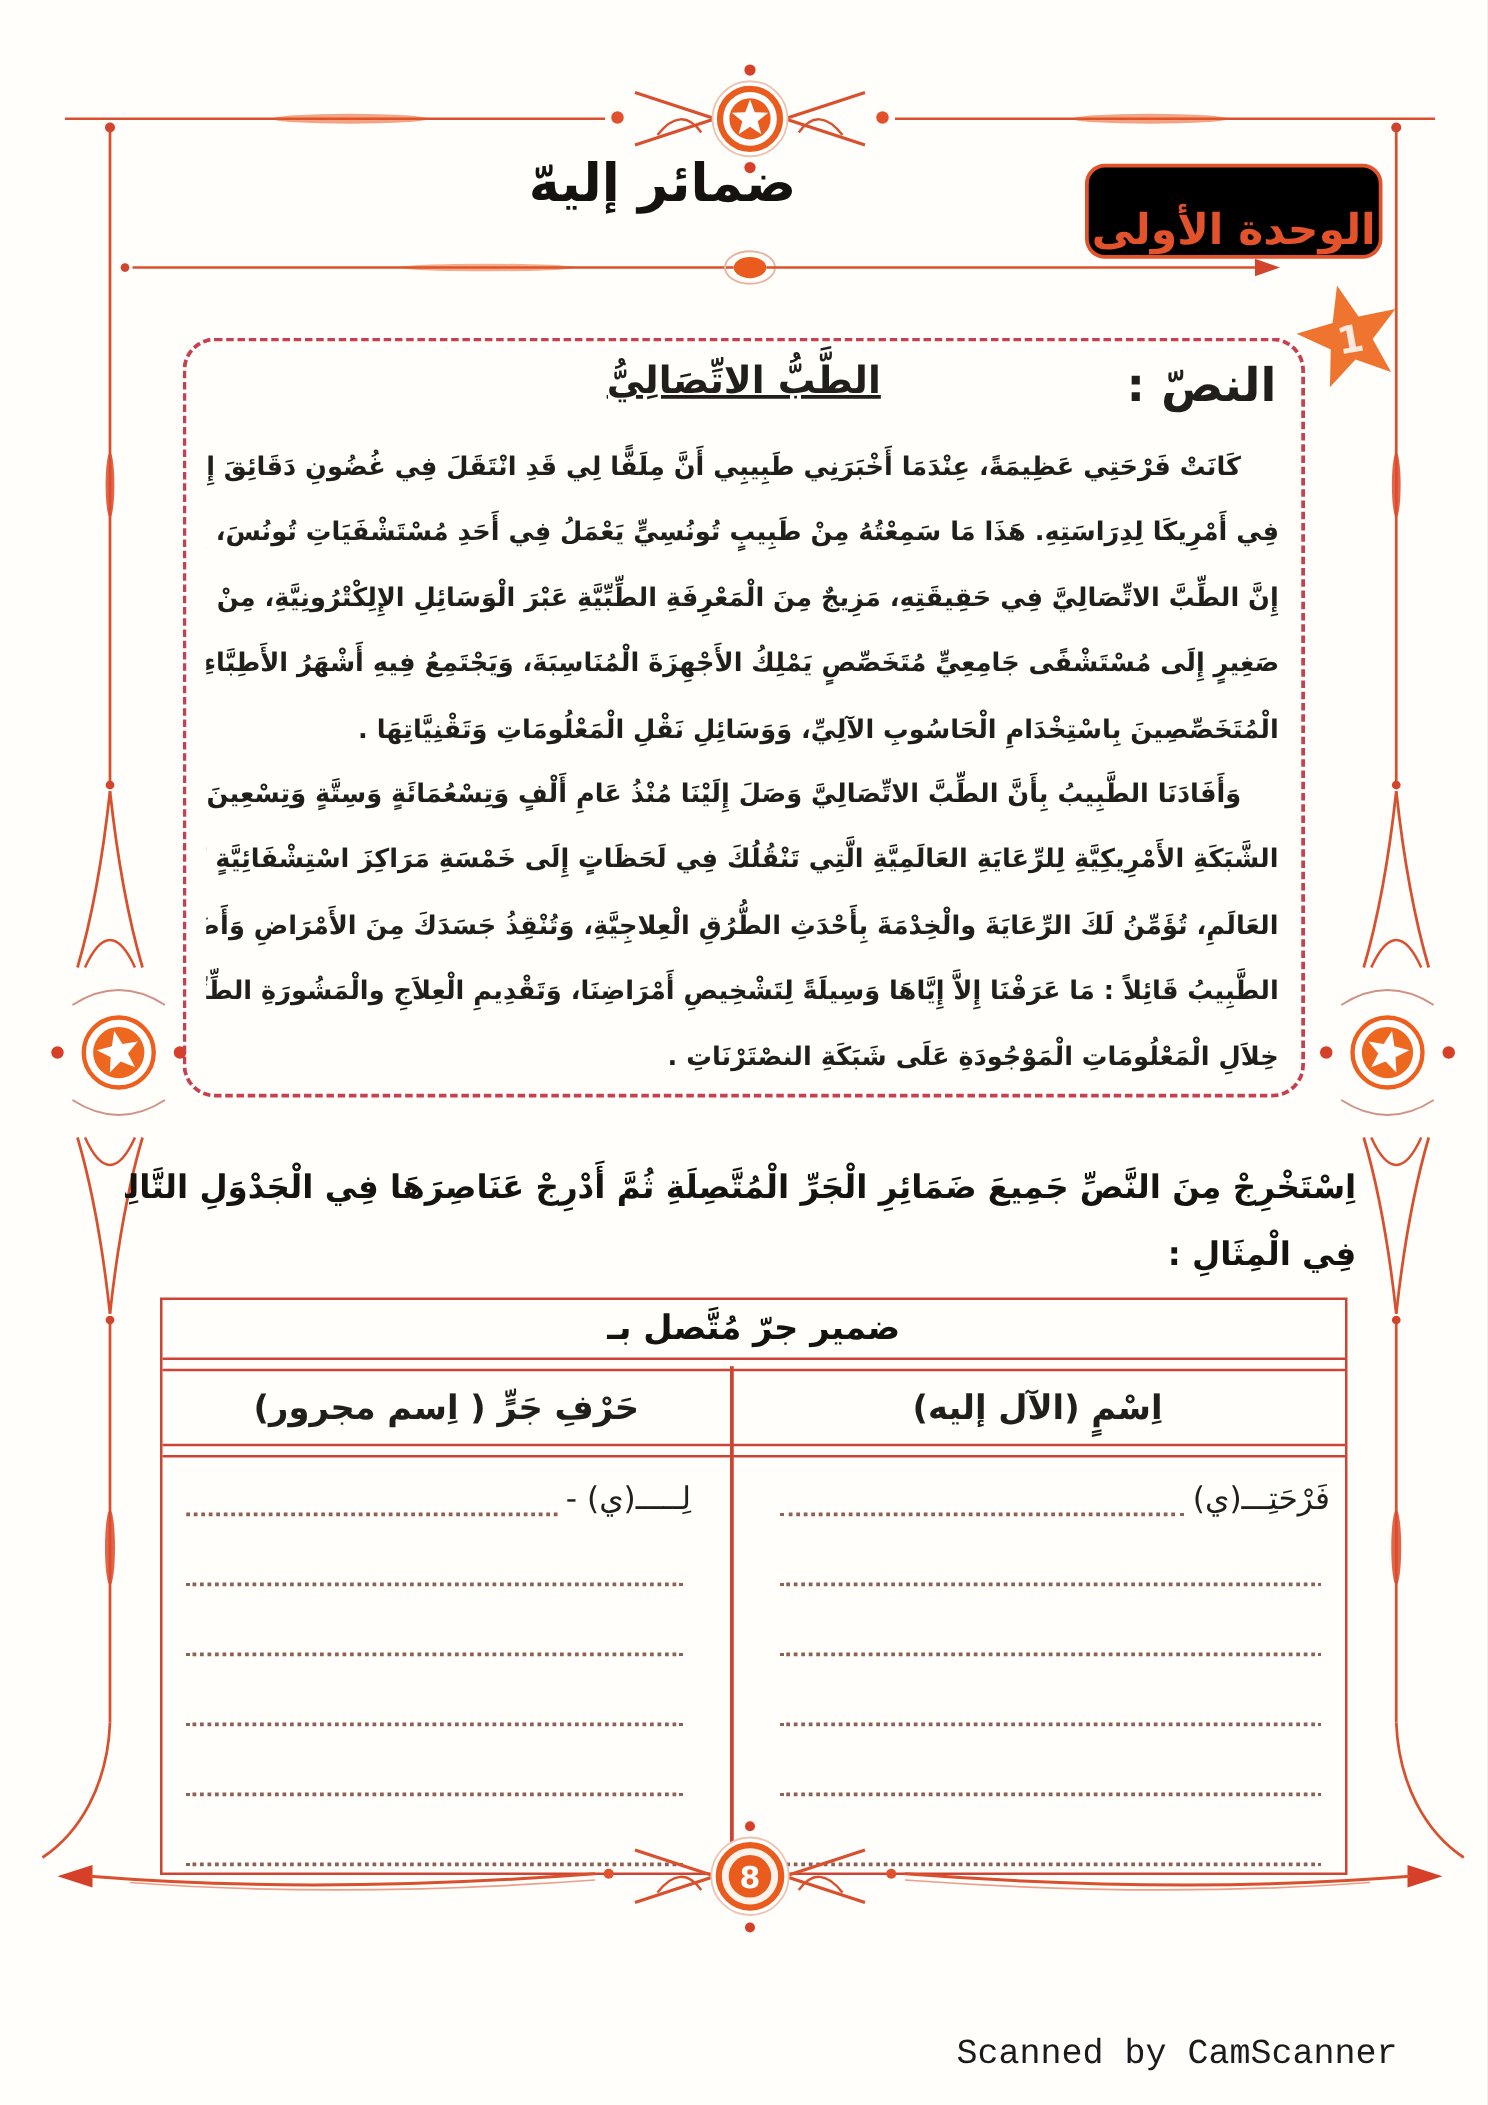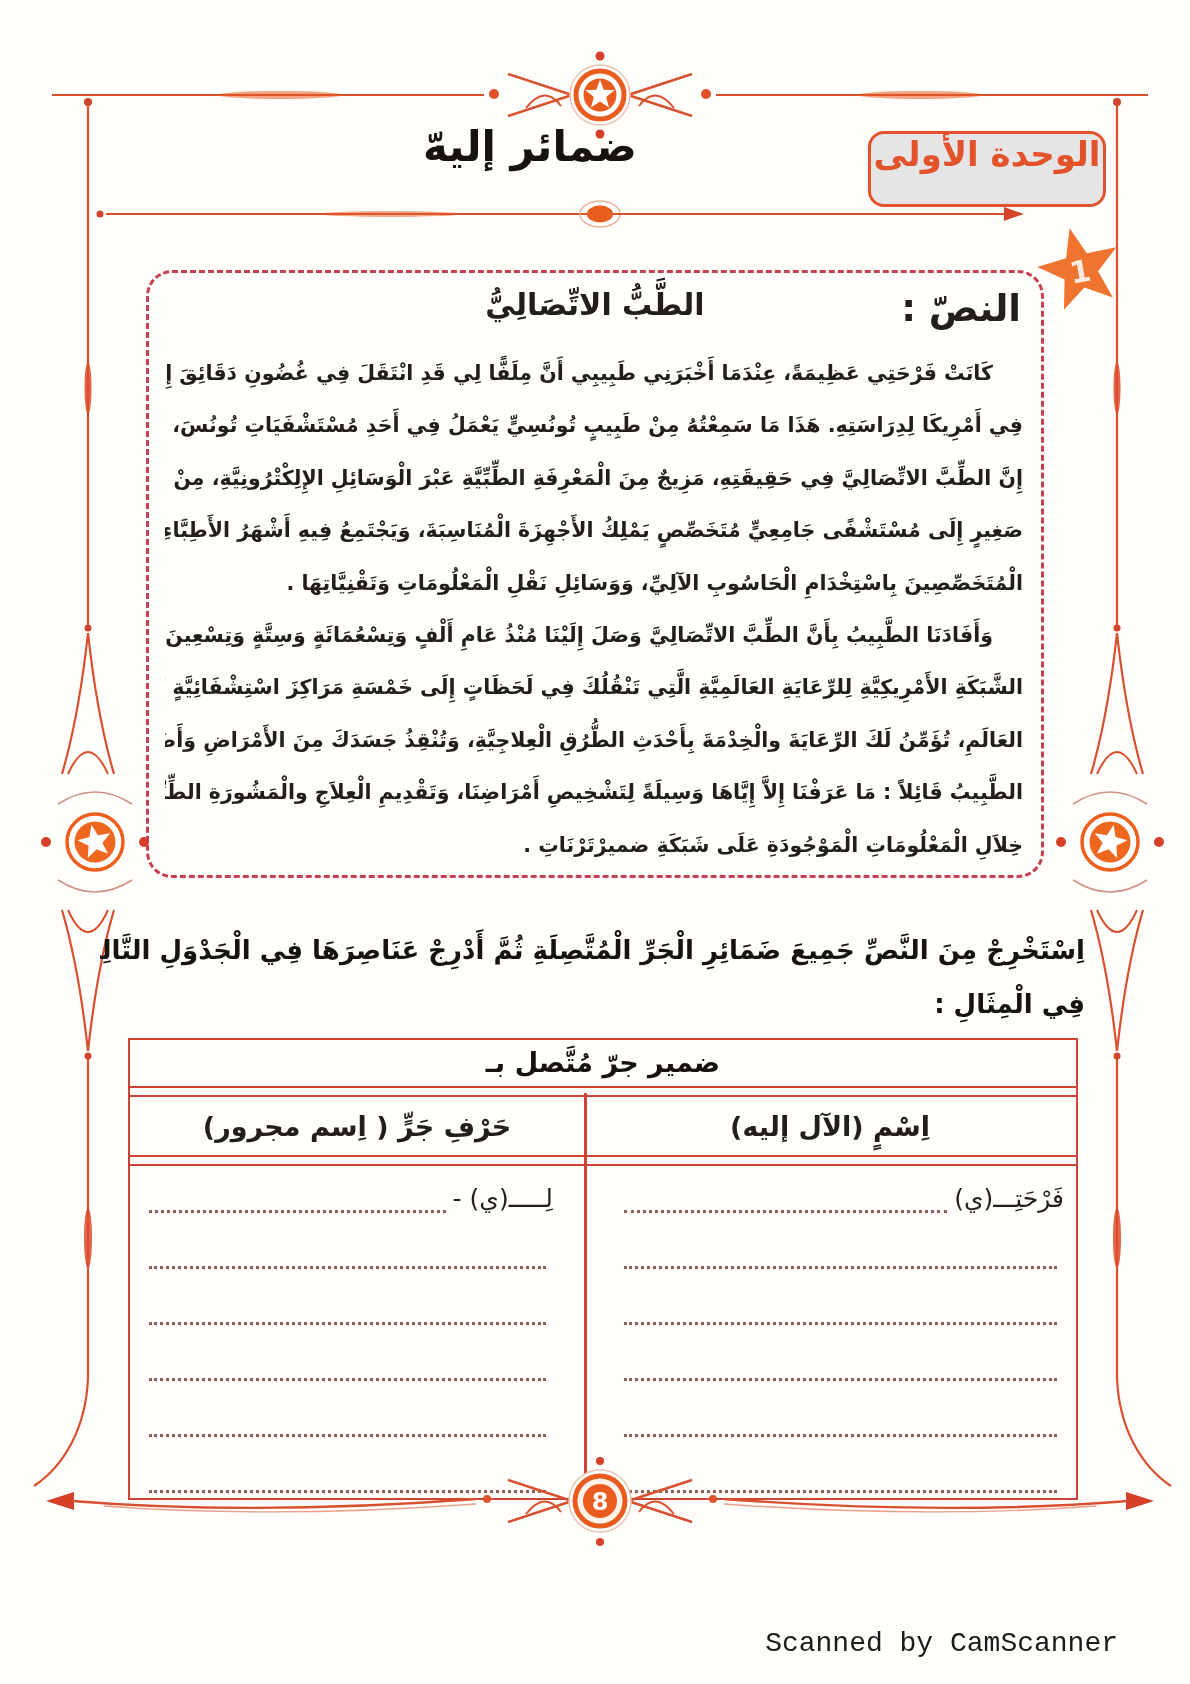--- a/index.html
+++ b/index.html
@@ -17,40 +17,40 @@
   
   .page-title{
     position:absolute;top:122px;left:0;right:130px;
     text-align:center;direction:rtl;
     font-size:42px;font-weight:700;color:#15120f;
     letter-spacing:0;
   }
   .unit-badge{
     position:absolute;left:868px;top:131px;width:232px;height:70px;
     border:3px solid #e2522b;border-radius:16px;
-    display:flex;align-items:flex-start;justify-content:center;
-    background:#e5e5e5;
+    display:flex;align-items:flex-end;justify-content:center;
+    background:#000000;
   }
   .unit-badge span{
     direction:rtl;font-size:34px;font-weight:700;color:#e2522b;
   }
 
   
   .textbox{
     position:absolute;left:146px;top:270px;width:892px;height:602px;
     border:3px dashed #c6404f;border-radius:26px;
     background:transparent;
   }
   .box-label{
     position:absolute;top:14px;right:20px;
     direction:rtl;font-size:37px;font-weight:700;
   }
   .box-title{
     position:absolute;top:14px;left:0;right:0;text-align:center;
-    direction:rtl;font-size:30px;font-weight:700;
+    direction:rtl;font-size:30px;font-weight:700;text-decoration:underline;
   }
   .para{
     position:absolute;top:74px;left:16px;right:18px;
     direction:rtl;
   }
   .tline{
     height:52.4px;line-height:52.4px;overflow:hidden;
     font-size:20.5px;font-weight:700;
     text-align:justify;text-align-last:justify;
     white-space:nowrap;
@@ -215,21 +215,21 @@
     <div class="para">
       <div class="tline indent">كَانَتْ فَرْحَتِي عَظِيمَةً، عِنْدَمَا أَخْبَرَنِي طَبِيبِي أَنَّ مِلَفًّا لِي قَدِ انْتَقَلَ فِي غُضُونِ دَقَائِقَ إِلَى أَطِبَّاءَ</div>
       <div class="tline">فِي أَمْرِيكَا لِدِرَاسَتِهِ. هَذَا مَا سَمِعْتُهُ مِنْ طَبِيبٍ تُونُسِيٍّ يَعْمَلُ فِي أَحَدِ مُسْتَشْفَيَاتِ تُونُسَ، إِذْ قَالَ :</div>
       <div class="tline">إِنَّ الطِّبَّ الاتِّصَالِيَّ فِي حَقِيقَتِهِ، مَزِيجٌ مِنَ الْمَعْرِفَةِ الطِّبِّيَّةِ عَبْرَ الْوَسَائِلِ الإِلِكْتْرُونِيَّةِ، مِنْ مُسْتَشْفًى</div>
       <div class="tline">صَغِيرٍ إِلَى مُسْتَشْفًى جَامِعِيٍّ مُتَخَصِّصٍ يَمْلِكُ الأَجْهِزَةَ الْمُنَاسِبَةَ، وَيَجْتَمِعُ فِيهِ أَشْهَرُ الأَطِبَّاءِ</div>
       <div class="tline parend">الْمُتَخَصِّصِينَ بِاسْتِخْدَامِ الْحَاسُوبِ الآلِيِّ، وَوَسَائِلِ نَقْلِ الْمَعْلُومَاتِ وَتَقْنِيَّاتِهَا .</div>
       <div class="tline indent">وَأَفَادَنَا الطَّبِيبُ بِأَنَّ الطِّبَّ الاتِّصَالِيَّ وَصَلَ إِلَيْنَا مُنْذُ عَامِ أَلْفٍ وَتِسْعُمَائَةٍ وَسِتَّةٍ وَتِسْعِينَ، عَبْرَ</div>
       <div class="tline">الشَّبَكَةِ الأَمْرِيكِيَّةِ لِلرِّعَايَةِ العَالَمِيَّةِ الَّتِي تَنْقُلُكَ فِي لَحَظَاتٍ إِلَى خَمْسَةِ مَرَاكِزَ اسْتِشْفَائِيَّةٍ كُبْرَى فِي</div>
       <div class="tline">العَالَمِ، تُؤَمِّنُ لَكَ الرِّعَايَةَ والْخِدْمَةَ بِأَحْدَثِ الطُّرُقِ الْعِلاجِيَّةِ، وَتُنْقِذُ جَسَدَكَ مِنَ الأَمْرَاضِ وَأَضَافَ</div>
       <div class="tline">الطَّبِيبُ قَائِلاً : مَا عَرَفْنَا إِلاَّ إِيَّاهَا وَسِيلَةً لِتَشْخِيصِ أَمْرَاضِنَا، وَتَقْدِيمِ الْعِلاَجِ والْمَشُورَةِ الطِّبِّيَّةِ مِنْ</div>
-      <div class="tline parend">خِلاَلِ الْمَعْلُومَاتِ الْمَوْجُودَةِ عَلَى شَبَكَةِ ضميرْتَرْنَاتِ .</div>
+      <div class="tline parend">خِلاَلِ الْمَعْلُومَاتِ الْمَوْجُودَةِ عَلَى شَبَكَةِ النصْتَرْنَاتِ .</div>
     </div>
   </div>
 
   <div class="instruction">
     <div class="l1">اِسْتَخْرِجْ مِنَ النَّصِّ جَمِيعَ ضَمَائِرِ الْجَرِّ الْمُتَّصِلَةِ ثُمَّ أَدْرِجْ عَنَاصِرَهَا فِي الْجَدْوَلِ التَّالِي كَمَا</div>
     <div class="l2">فِي الْمِثَالِ :</div>
   </div>
 
   <div class="extable">
     <div class="span-header">ضمير جرّ مُتَّصل بـ</div>

